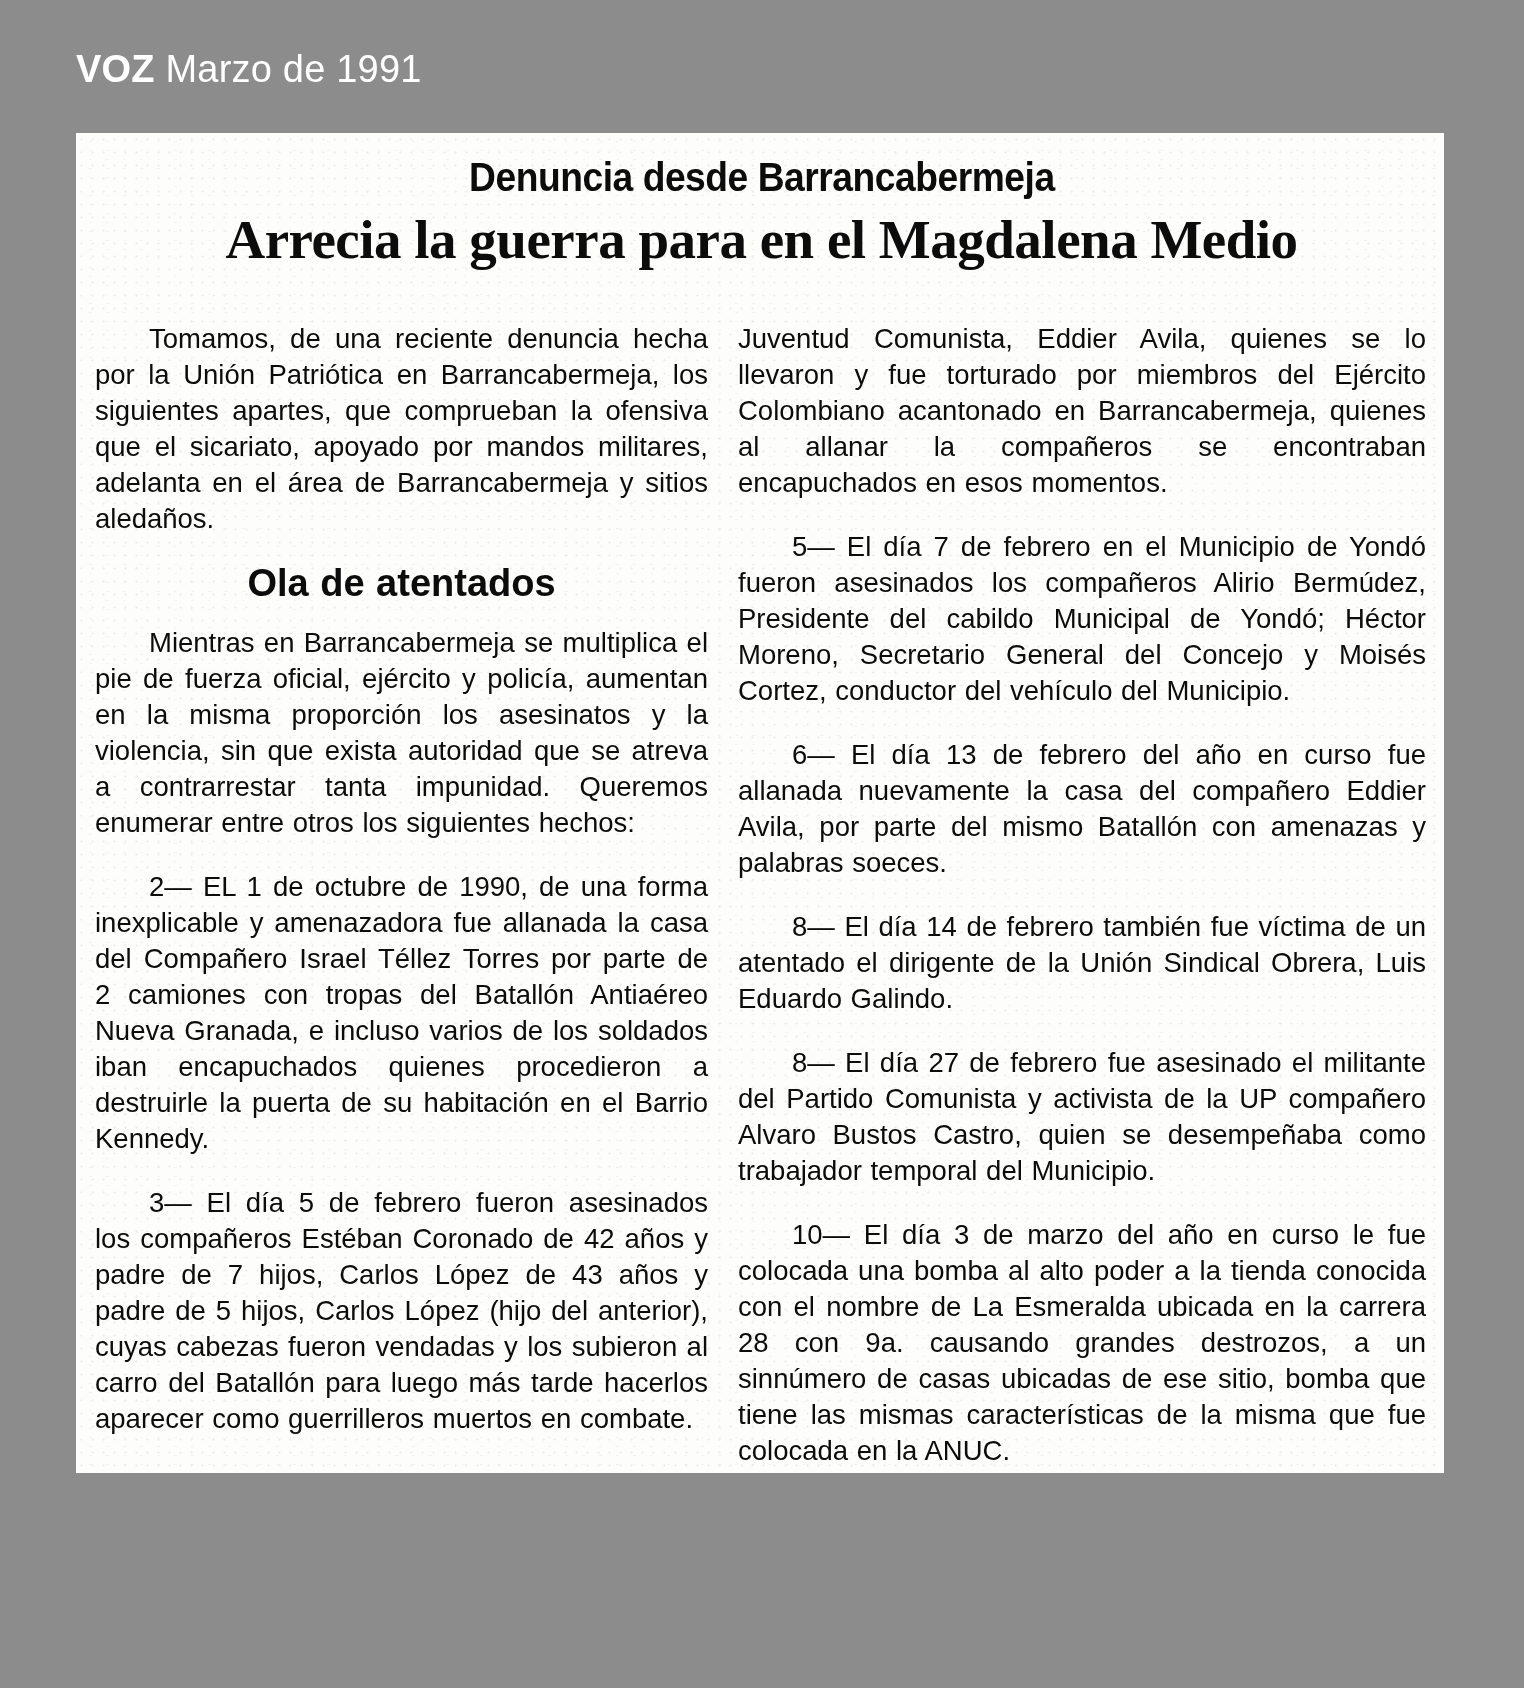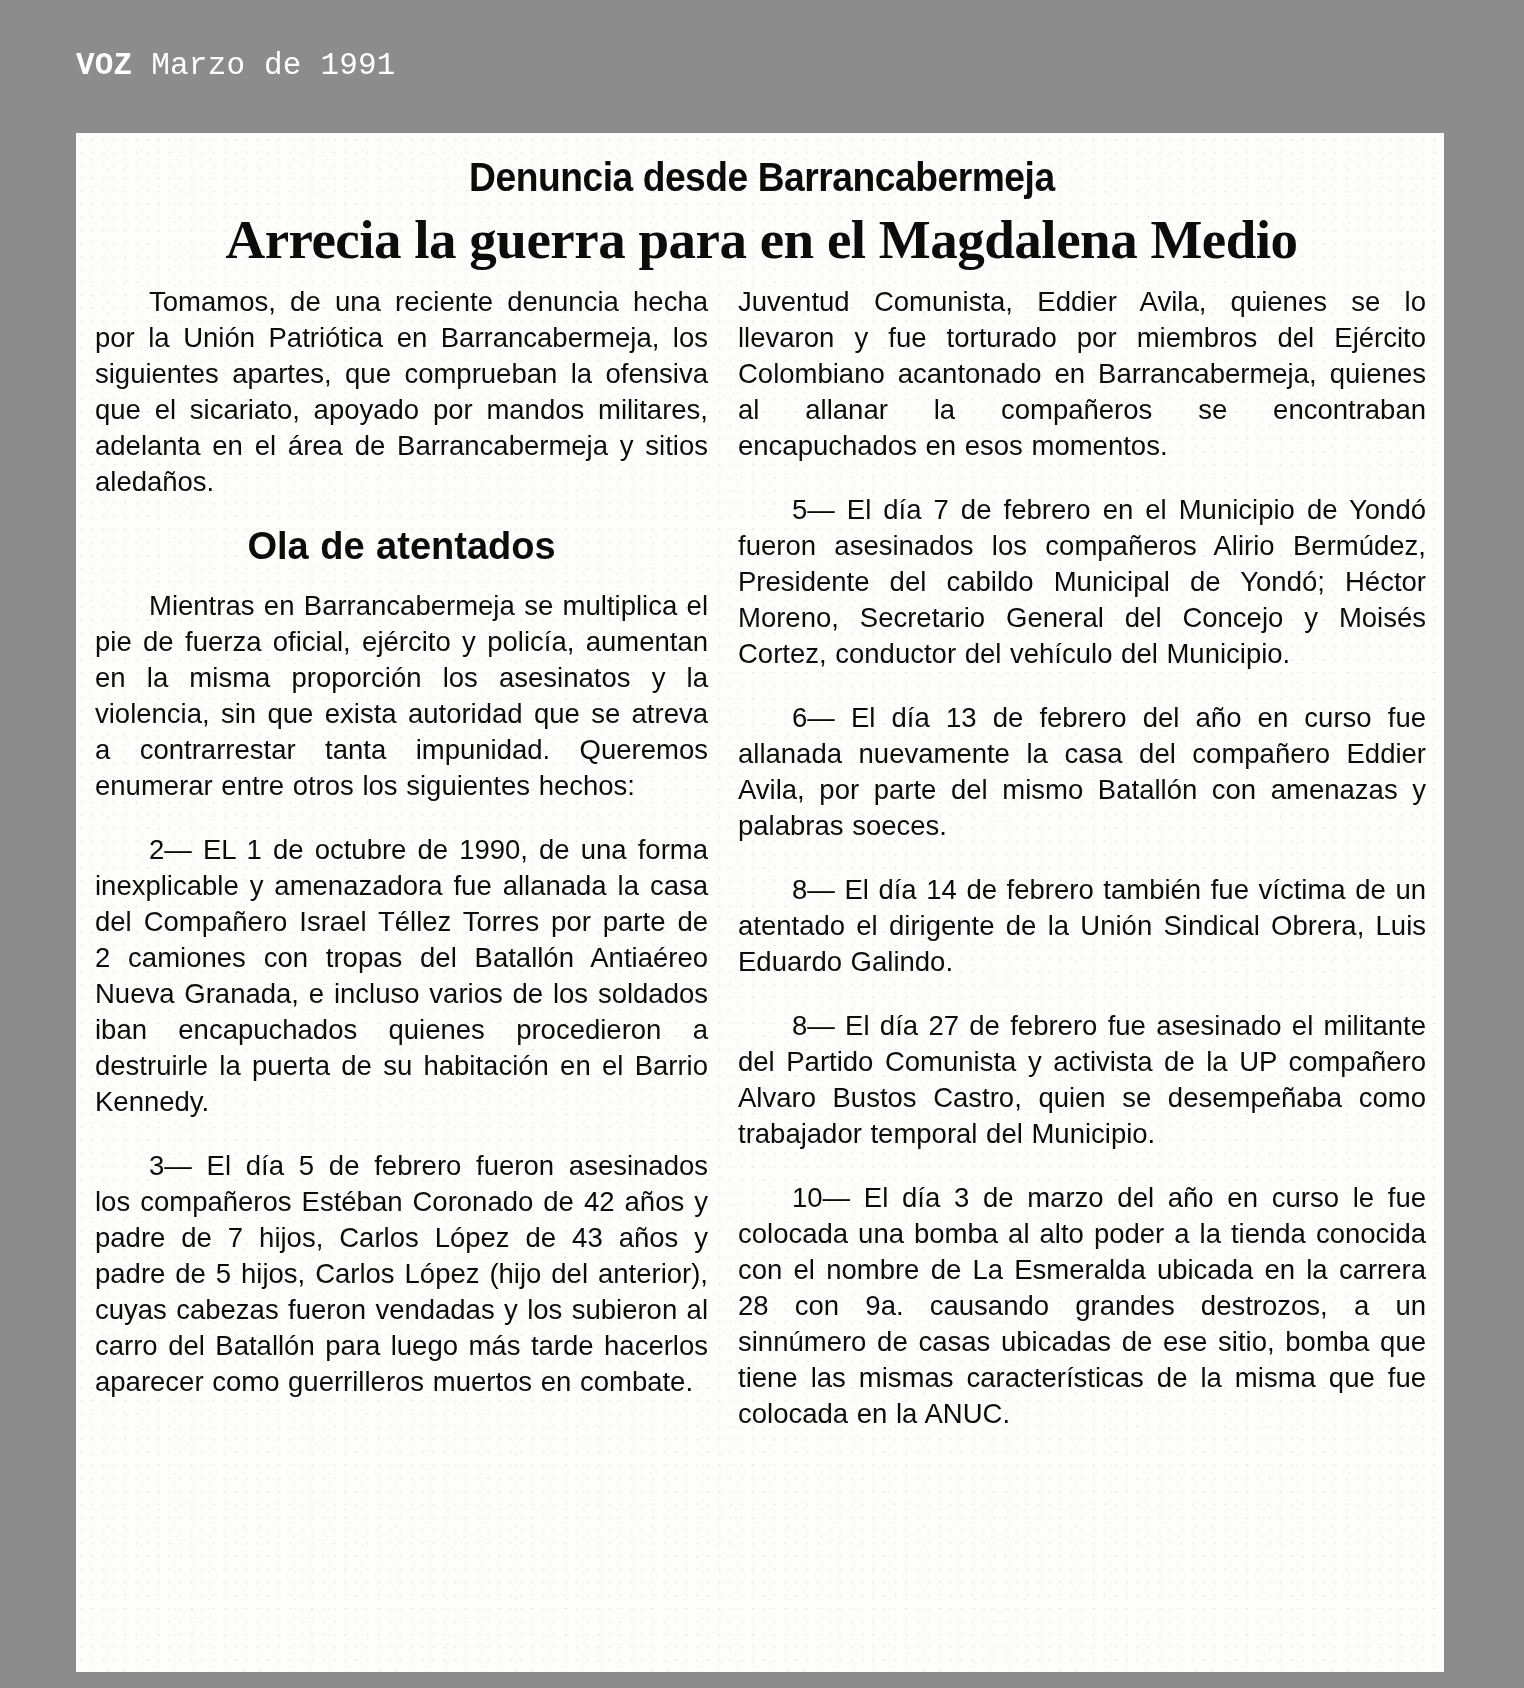--- a/index.html
+++ b/index.html
@@ -12,37 +12,37 @@
     background: #8c8c8c;
     position: relative;
     font-family: "Liberation Sans", sans-serif;
     -webkit-font-smoothing: antialiased;
   }
   .masthead {
     position: absolute;
     left: 76px;
     top: 48px;
     color: #ffffff;
-    font-size: 31px;
-    font-family: Liberation Mono, monospace;
+    font-size: 38px;
+    font-family: Liberation Sans, sans-serif;
     letter-spacing: 0.2px;
     white-space: nowrap;
   }
   .masthead .brand {
     font-weight: 700;
   }
   .masthead .issue {
     font-weight: 400;
   }
   .paper {
     position: absolute;
     left: 76px;
     top: 133px;
     width: 1368px;
-    height: 1539px;
+    height: 1340px;
     background-color: #fdfdfc;
     background-image:
       radial-gradient(rgba(0,0,0,0.05) 1px, transparent 1.3px),
       radial-gradient(rgba(0,0,0,0.04) 1px, transparent 1.2px);
     background-size: 11px 13px, 17px 9px;
     background-position: 0 0, 6px 4px;
     color: #0c0c0c;
     overflow: hidden;
     box-sizing: border-box;
     padding: 14px 16px 0 19px;
@@ -68,20 +68,21 @@
     margin: 10px 0 14px 0;
     line-height: 60px;
   }
   .columns {
     display: flex;
     gap: 30px;
     align-items: flex-start;
   }
   .col {
     box-sizing: border-box;
+    margin-top: 37px;
   }
   .col-left  { width: 613px; }
   .col-right { width: 688px; }
   .col p {
     font-size: 27.5px;
     line-height: 36px;
     text-align: justify;
     text-indent: 54px;
     margin: 0 0 28px 0;
     word-spacing: 1px;

